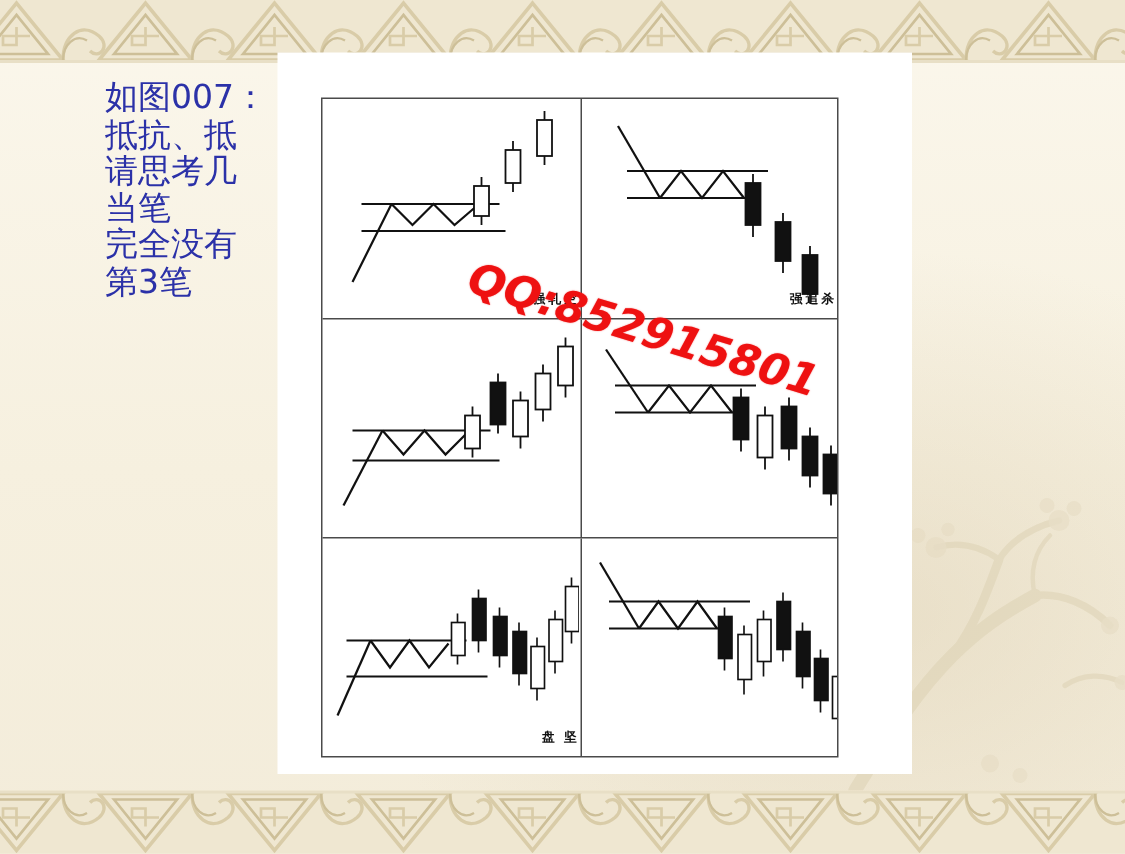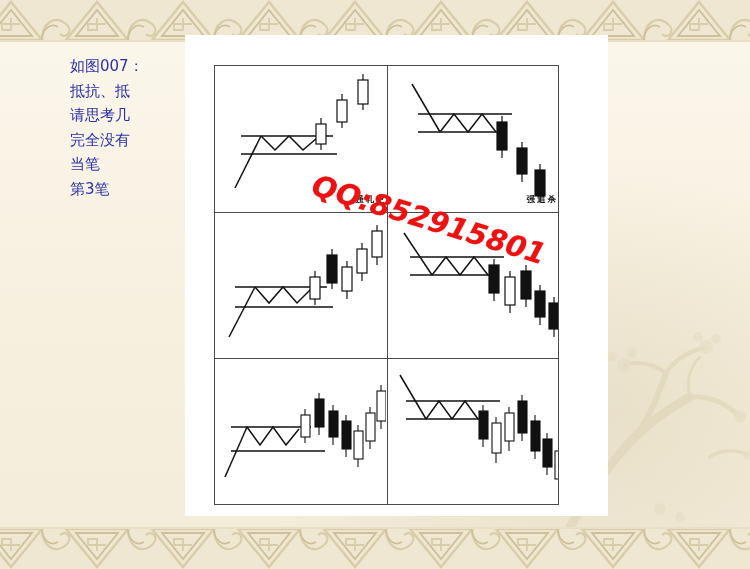--- a/index.html
+++ b/index.html
@@ -27,21 +27,21 @@
     overflow:hidden;
   }
   .ribbon.top{top:0;}
   .ribbon.bottom{bottom:0;}
   .ribbon svg{display:block;}
 
   
   #slide-text{
     position:absolute;left:70px;top:54px;width:180px;
     color:#2b31a8;
-    font-size:15px;line-height:24.5px;
+    font-size:22px;line-height:24.5px;
     font-family:"DejaVu Sans","Liberation Sans",sans-serif;
     font-weight:400;
     letter-spacing:0px;
     white-space:nowrap;
     z-index:2;
   }
   #slide-text div{height:24.5px;}
 
   
   #white-panel{
@@ -170,22 +170,22 @@
           <use href="#motif2" x="668"></use>
       </g>
       <rect width="750" height="2" fill="#e8dfc6"></rect>
     </svg>
   </div>
 
   <div id="slide-text">
     <div>如图007：</div>
     <div>抵抗、抵</div>
     <div>请思考几</div>
+    <div>当笔</div>
     <div>完全没有</div>
-    <div>当笔</div>
     <div>第3笔</div>
   </div>
 
   <div id="white-panel">
 
     <div id="figure">
 
       <div class="grid-row">
 
         <div class="cell">
@@ -338,20 +338,21 @@
             </g>
             <g stroke="#111" stroke-width="1.1">
               <line x1="166" y1="26" x2="166" y2="70"></line>
               <rect x="162" y="32" width="9" height="30" fill="#fff"></rect>
             </g>
             <g stroke="#111" stroke-width="1.1">
               <line x1="177" y1="14" x2="177" y2="54"></line>
               <rect x="173" y="20" width="9" height="28" fill="#111"></rect>
             </g>
           </svg>
+          <div class="cell-label">盘 坚</div>
         </div>
 
         <div class="cell">
           <svg width="171" height="146" viewBox="0 0 171 146" xmlns="http://www.w3.org/2000/svg">
             <g stroke="#111" fill="none" stroke-width="1.5">
               <path d="M12 16 L38 60"></path>
               <path d="M38 60 L51 42 L64 60 L77 42 L90 60"></path>
               <path d="M18 42 L112 42" stroke-width="1.3"></path>
               <path d="M18 60 L100 60" stroke-width="1.3"></path>
             </g>

